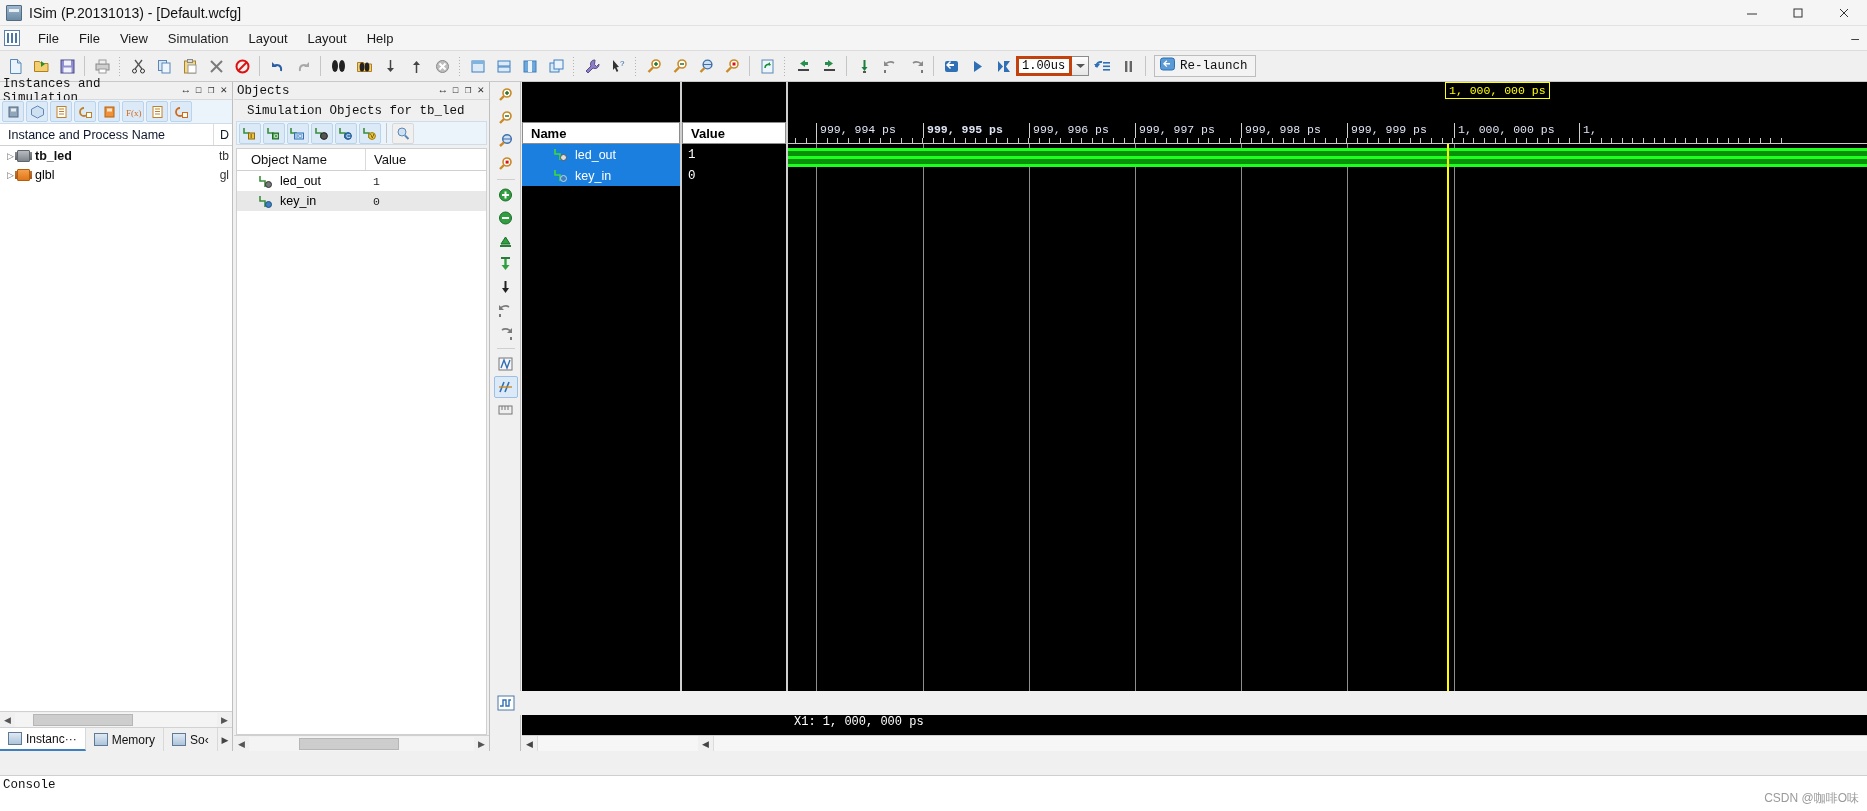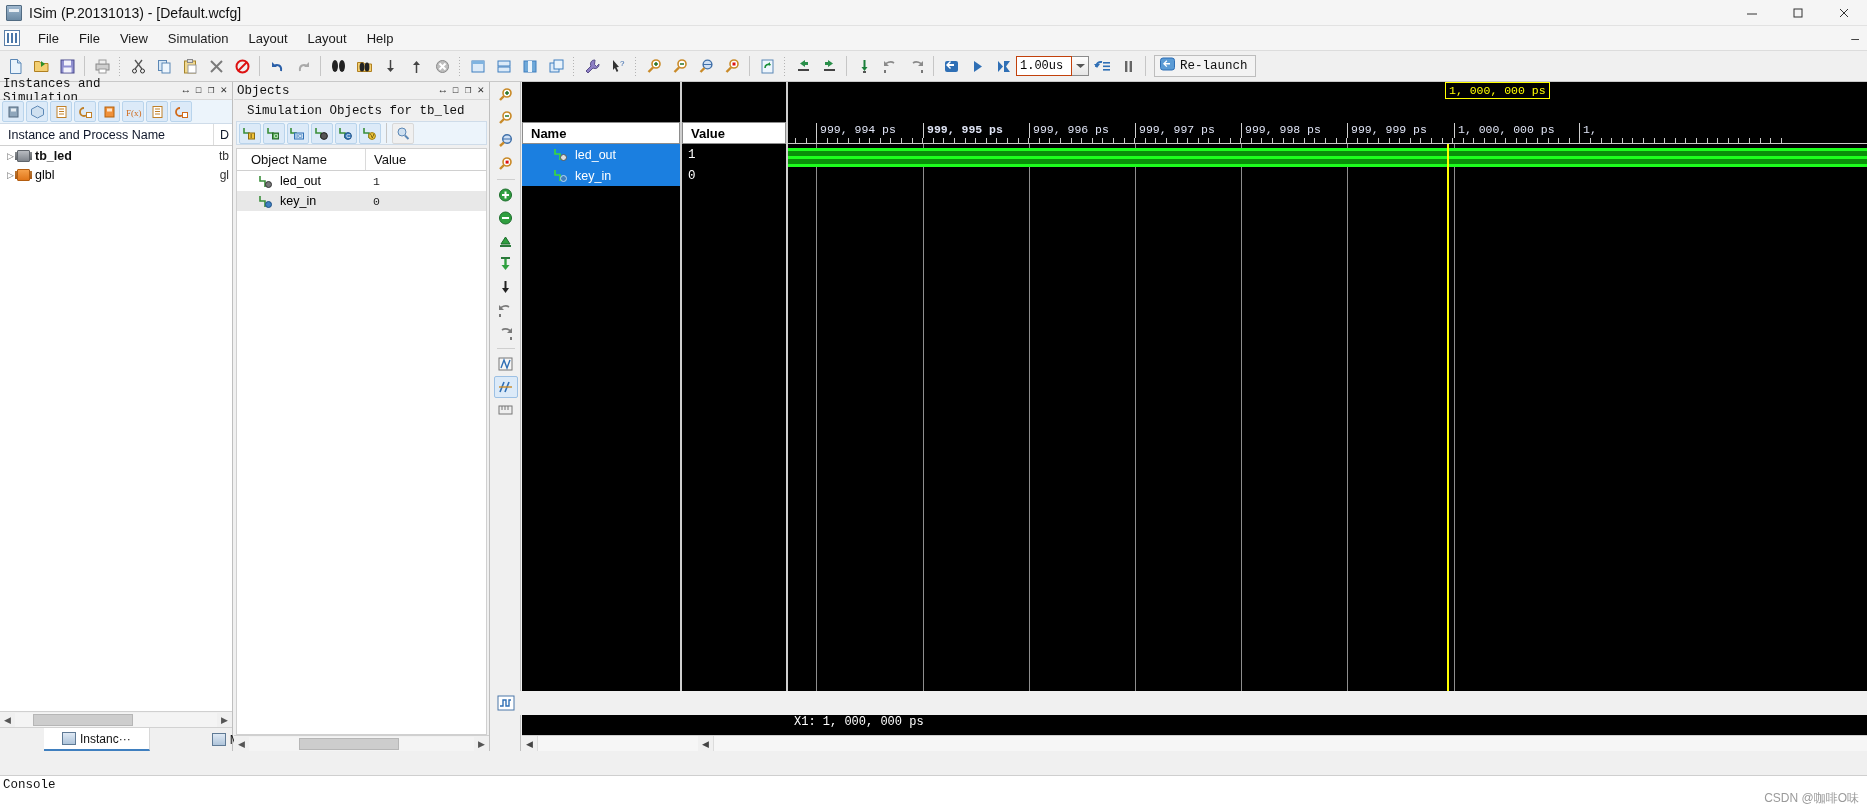--- a/index.html
+++ b/index.html
@@ -61,21 +61,21 @@
   }
   .tbtn {
     width: 24px; height: 24px; margin: 0 1px; display: flex;
     align-items: center; justify-content: center; border-radius: 2px;
   }
   .tsep { width: 1px; height: 20px; background: #c6c6c6; margin: 0 4px; }
   .tgrip { width:4px; height:20px; margin:0 3px;
     background-image: radial-gradient(#b4b4b4 40%, transparent 41%);
     background-size: 3px 3px; }
   .timefield {
-    width: 56px; height: 20px; background: #fff; border: 1px solid #c2410c;
+    width: 56px; height: 20px; background: #fff; border: 3px solid #c2410c;
     font-family: "Liberation Mono", monospace; font-size: 12px;
     display: flex; align-items: center; padding-left: 3px; color:#000;
   }
   .timearrow {
     width: 17px; height: 20px; border: 1px solid #8b8b8b; border-left: none;
     background: linear-gradient(#fdfdfd,#e6e6e6);
     display: flex; align-items: center; justify-content: center;
   }
   .relaunch {
     height: 22px; display: flex; align-items: center; gap: 5px;
@@ -136,23 +136,22 @@
     height: 16px; background: #f0f0f0; border-top: 1px solid #d0d0d0;
     display: flex; align-items: center; position: relative;
   }
   .hs-arrow { width: 15px; text-align:center; font-size:9px; color:#555; }
   .hs-track { flex: 1; height: 14px; background: #f4f4f4; position: relative; }
   .hs-thumb { position: absolute; top: 1px; height: 12px; background: #cdcdcd; border: 1px solid #b6b6b6; }
 
   
   .itabs { height: 24px; background: #f0f0f0; display: flex; align-items: stretch; border-top:1px solid #d2d2d2; }
   .itab {
-    display: flex; align-items: center; gap: 4px; padding: 0 18px; font-size: 12px; color: #111;
+    display: flex; align-items: center; gap: 4px; padding: 0 8px; font-size: 12px; color: #111;
     border-right: 1px solid #d8d8d8;
-    margin-left: 44px;
   }
   .itab.active { background: #fff; border-bottom: 2px solid #3f7fbf; }
   .itab-ico { width:14px;height:13px;border:1px solid #5f7a95;background:linear-gradient(#dfe9f4,#aec4da); }
   .itab-nav { width: 16px; display:flex; align-items:center; justify-content:center; font-size:9px; color:#444; }
 
   
   .objects {
     position: absolute; left: 234px; top: 0; width: 256px; bottom: 0;
     background: #f0f0f0; border-right: 1px solid #bfbfbf; display: flex; flex-direction: column;
   }

